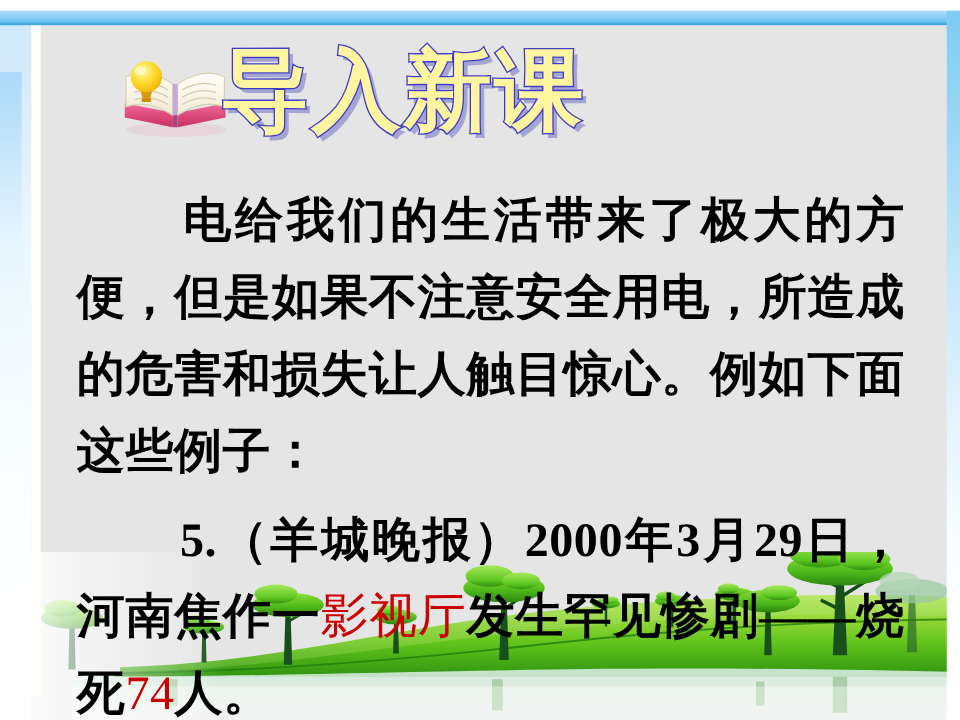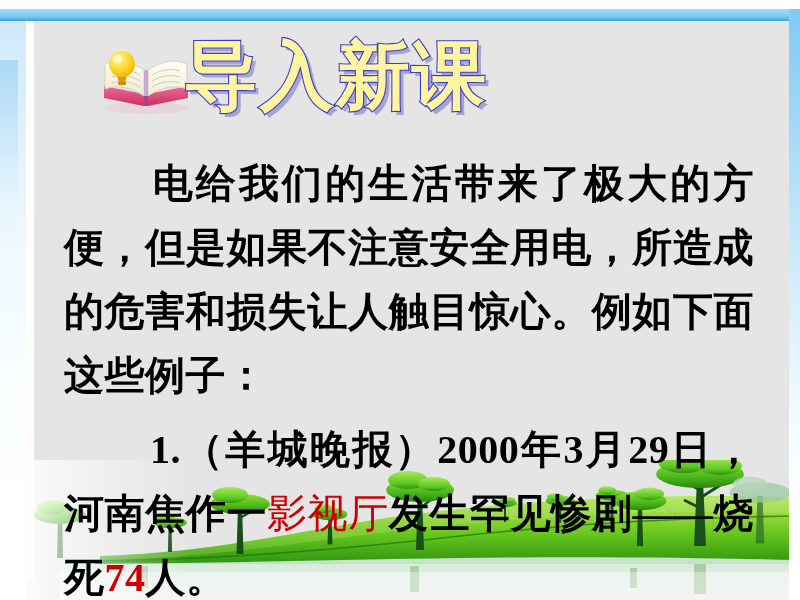--- a/index.html
+++ b/index.html
@@ -109,21 +109,21 @@
     font-family: "Liberation Serif", "DejaVu Serif", serif;
     font-size: 40px;
     line-height: 64px;
     letter-spacing: 0.5px;
     font-weight: 600;
   }
   .para { margin: 0 0 4px 0; text-align: justify; }
   .para .indent { display: inline-block; width: 86px; }
   .para-2 { margin-top: 10px; }
   .hl-red { color: #cc0000; font-weight: 400; }
-  .num { font-family: "Liberation Serif", "DejaVu Serif", serif; font-weight: 700; }
+  .num { font-family: "Liberation Serif", "DejaVu Serif", serif; font-weight: 400; }
 
   
   .landscape {
     position: absolute;
     left: 0; bottom: 0;
     width: 800px; height: 140px;
     z-index: 1;
     overflow: hidden;
   }
   .landscape svg { display: block; }
@@ -202,21 +202,21 @@
     </div>
   </div>
 
   <div class="body-copy">
 
     <p class="para para-1">
       <span class="indent"></span><span>电给我们的生活带来了极大的方便，但是如果不注意安全用电，所造成的危害和损失让人触目惊心。例如下面这些例子：</span>
     </p>
 
     <p class="para para-2">
-      <span class="indent"></span><span>1.（羊城晚报）2000年3月29日，河南焦作一</span><span class="hl-red">影视厅</span><span>发生罕见惨剧——烧死</span><span class="hl-red num">74</span><span>人。</span>
+      <span class="indent"></span><span>5.（羊城晚报）2000年3月29日，河南焦作一</span><span class="hl-red">影视厅</span><span>发生罕见惨剧——烧死</span><span class="hl-red num">74</span><span>人。</span>
     </p>
 
   </div>
 
   <div class="landscape">
     <svg width="800" height="140" viewBox="0 0 800 140" xmlns="http://www.w3.org/2000/svg">
       <defs>
         <linearGradient id="hillG" x1="0" y1="0" x2="0" y2="1">
           <stop offset="0%" stop-color="#9ddc3c"></stop>
           <stop offset="45%" stop-color="#63c41c"></stop>

